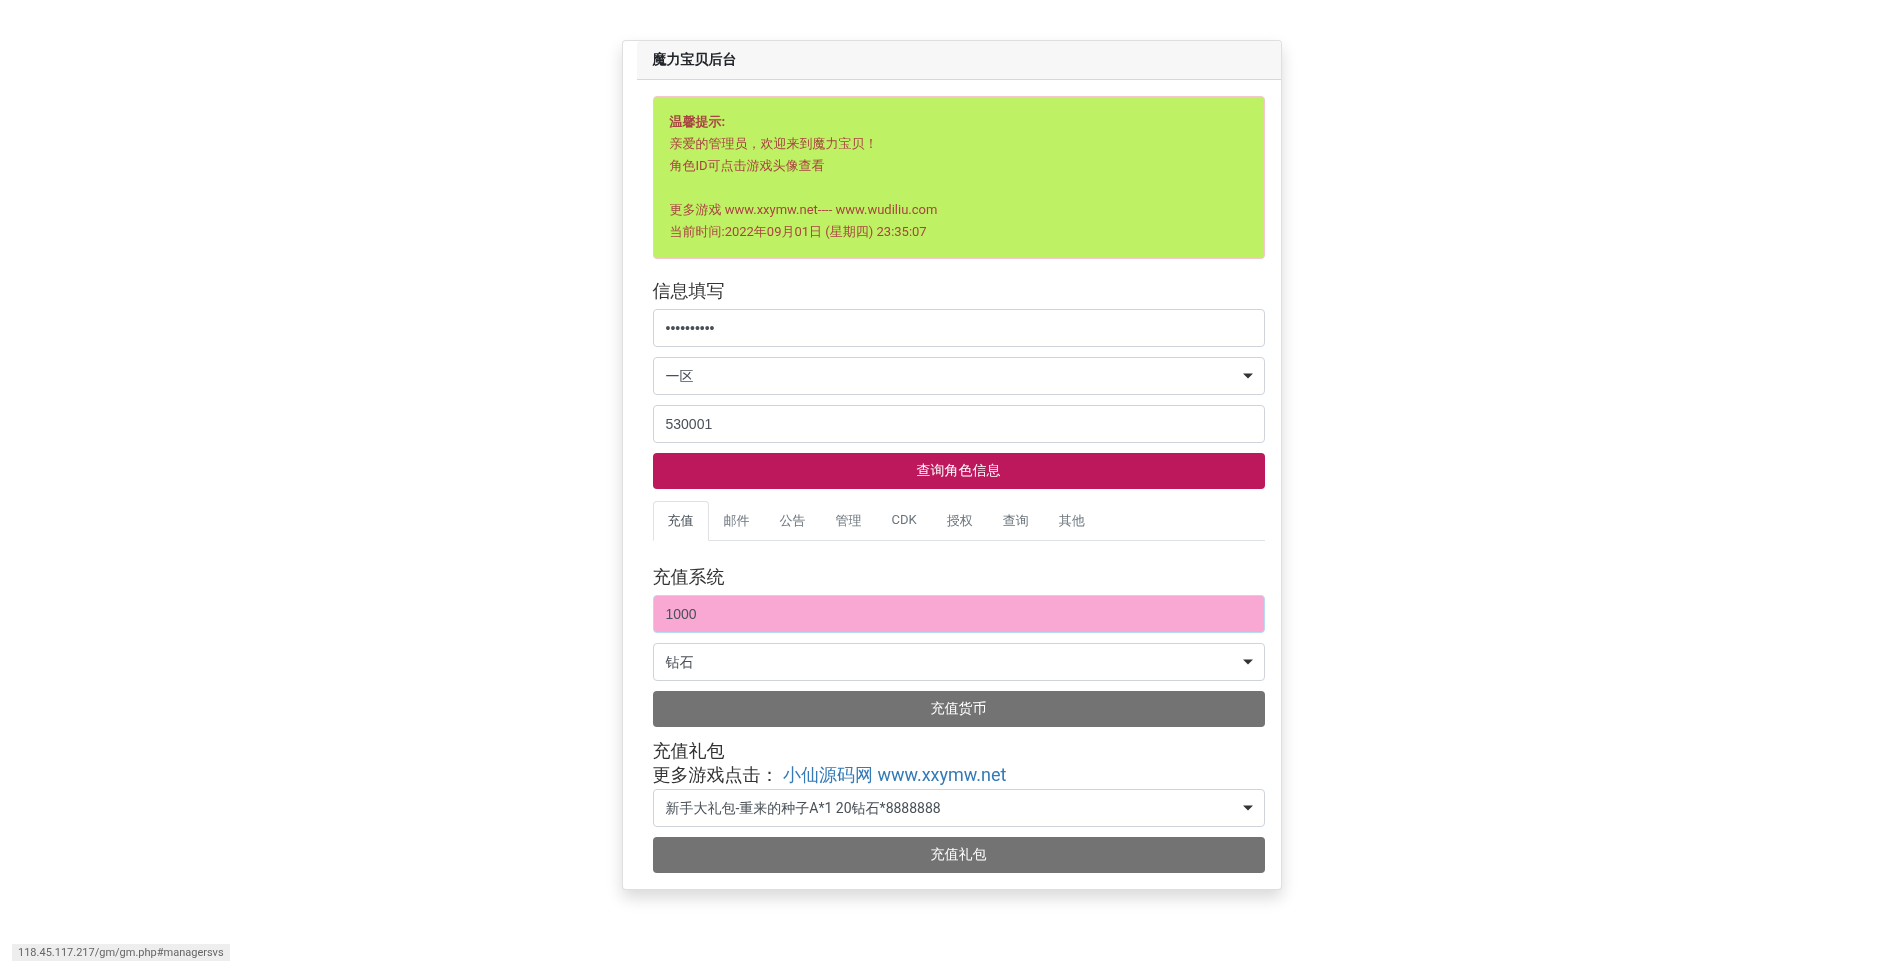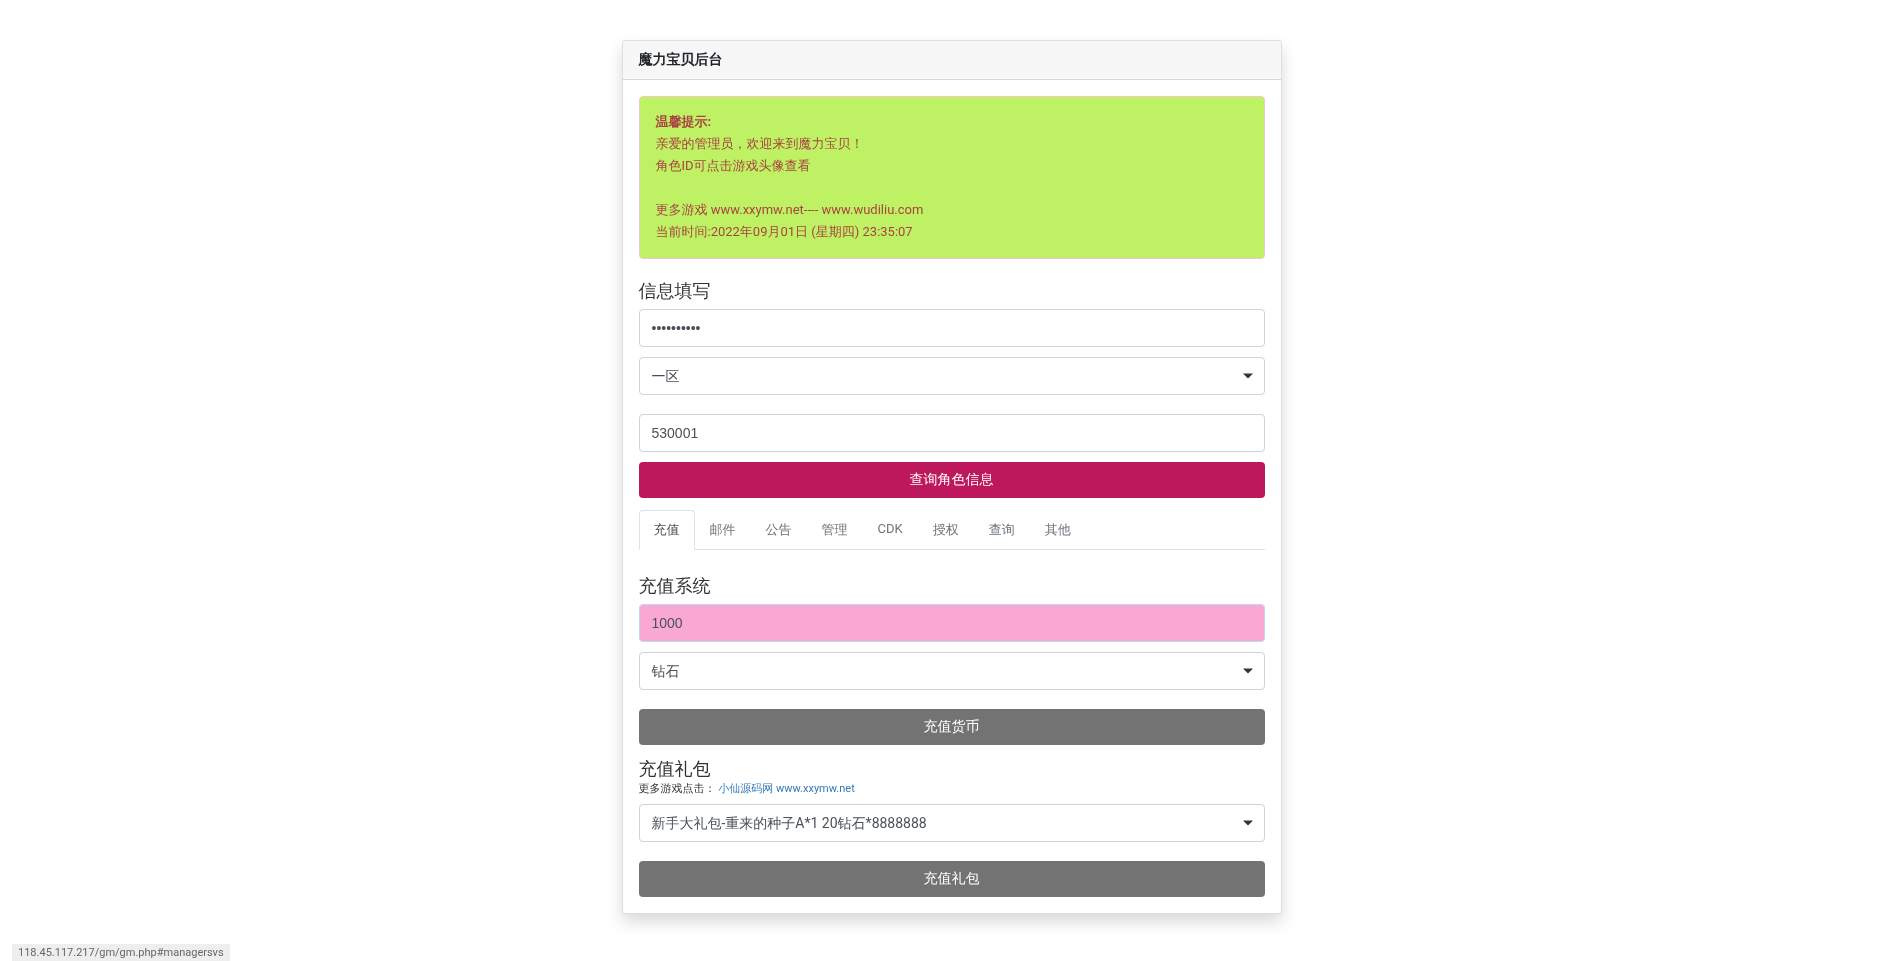--- a/index.html
+++ b/index.html
@@ -14,20 +14,21 @@
       background: #fff;
       padding: 40px 0;
     }
     .panel {
       width: 660px;
       margin: 0 auto;
       border: 1px solid rgba(0,0,0,0.125);
       border-radius: 4px;
       box-shadow: 0 0.5rem 1rem rgba(0,0,0,0.15);
       background: #fff;
+      padding-left: 14px;
     }
     .panel-header {
       padding: 10px 16px;
       background: #f7f7f7;
       border-bottom: 1px solid rgba(0,0,0,0.125);
       font-weight: bold;
       font-size: 14px;
       border-radius: 4px 4px 0 0;
     }
     .panel-body {
@@ -62,21 +63,21 @@
       margin-bottom: 10px;
       height: 38px;
       line-height: 1.5;
     }
     .form-control-highlight {
       background: #f9a8d4;
       border: 1px solid #b8daf3;
     }
     .select-wrap {
       position: relative;
-      margin-bottom: 19px;
+      margin-bottom: 10px;
     }
     .select-wrap .form-control {
       margin-bottom: 0;
       cursor: pointer;
       padding-right: 30px;
     }
     .select-caret {
       position: absolute;
       right: 12px;
       top: 50%;
@@ -118,23 +119,23 @@
       margin-bottom: -1px;
       border-radius: 4px 4px 0 0;
       font-size: 13px;
     }
     .tab.active {
       color: #495057;
       background: #fff;
       border-color: #dee2e6 #dee2e6 #fff;
     }
     .subtext {
-      font-size: 11px;
+      font-size: 18px;
       color: #333;
-      margin-bottom: 8px;
+      margin-bottom: 2px;
     }
     .subtext-link {
       color: #337ab7;
     }
     .status-bar {
       position: fixed;
       bottom: 0;
       left: 12px;
       background: #eee;
       color: #666;

